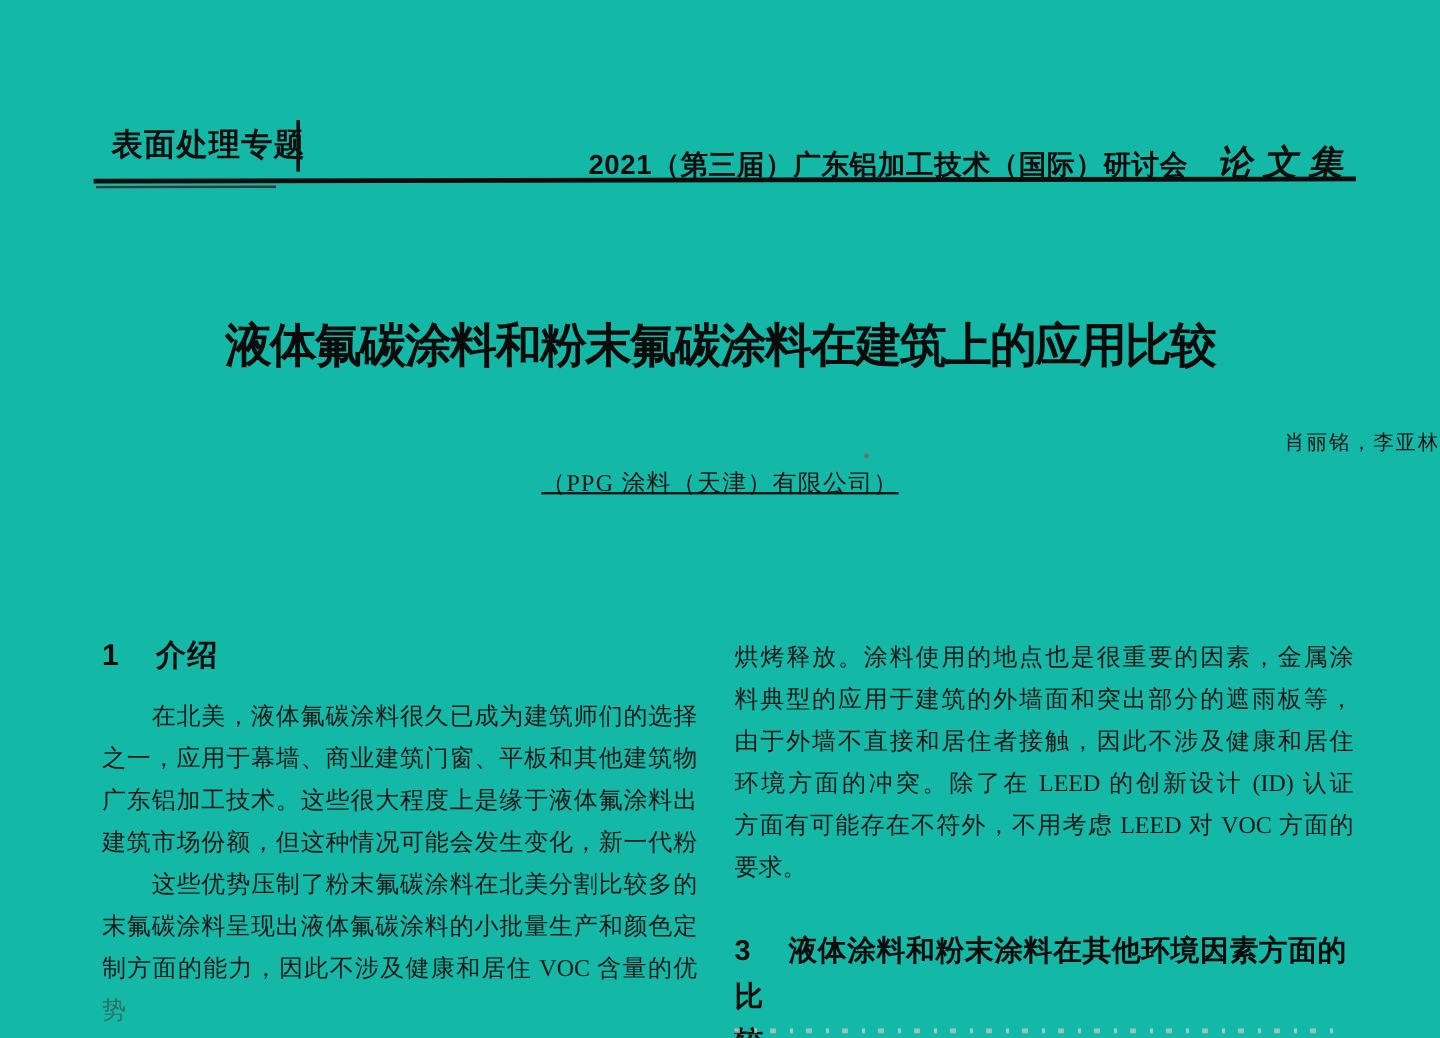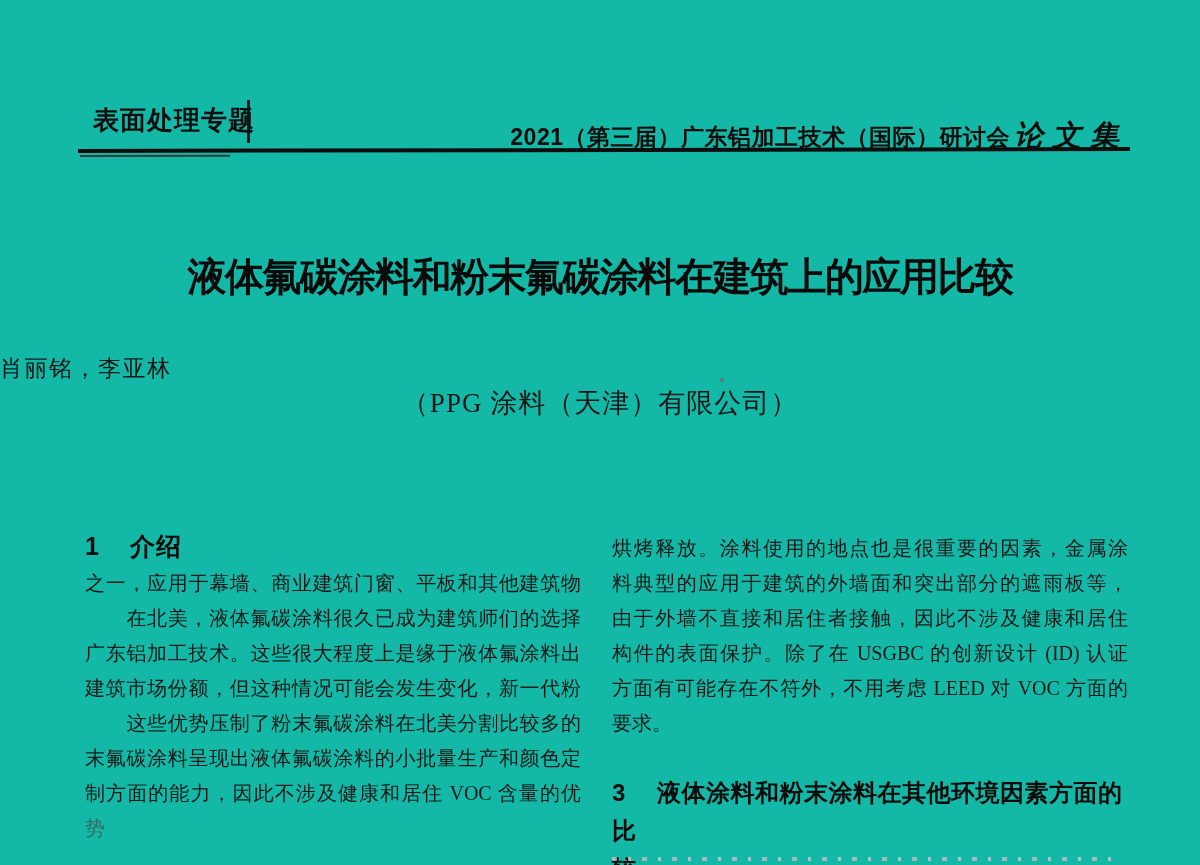--- a/index.html
+++ b/index.html
@@ -43,21 +43,21 @@
     font-size: 23px;
     letter-spacing: 0.5px;
     color: #0c0c0c;
   }
   .proceedings {
     font-family: "DejaVu Serif", "Liberation Serif", serif;
     font-style: italic;
     font-weight: 700;
     font-size: 29px;
     letter-spacing: 9px;
-    margin-left: 4px;
+    margin-left: 24px;
     color: #0c0c0c;
   }
   .header-rule {
     position: absolute;
     left: 78px; top: 148px;
     width: 1052px; height: 4px;
     background: #0d0d0d;
     transform: rotate(-0.1deg);
   }
   .header-rule::after {
@@ -65,44 +65,45 @@
     position: absolute;
     left: 2px; top: 6px;
     width: 150px; height: 2px;
     background: #3a3a3a;
   }
 
   
   .article-title {
     position: absolute;
     left: 0; right: 0; top: 254px;
-    margin: 0;
+    margin: 12px;
     text-align: center;
     font-family: "Liberation Sans", "DejaVu Sans", sans-serif;
     font-weight: 700;
     font-size: 39px;
     letter-spacing: -1.5px;
     line-height: 46px;
     color: #0a0a0a;
   }
   .authors-line {
     position: absolute;
     left: 0; right: 0; top: 354px;
-    text-align: left;
-    font-size: 23px;
+    text-align: right;
+    font-size: 17px;
     letter-spacing: 1.5px;
     line-height: 30px;
   }
   .affiliation-line {
     position: absolute;
     left: 0; right: 0; top: 389px;
     text-align: center;
-    font-size: 27px;
+    font-size: 20px;
     letter-spacing: 1px;
     line-height: 28px;
+    text-decoration: underline;
   }
   .scan-speck {
     position: absolute;
     left: 720px; top: 378px;
     width: 4px; height: 4px;
     border-radius: 50%;
     background: #6f6f6f;
   }
 
   
@@ -111,21 +112,21 @@
   .col-right { left: 612px; top: 531px; width: 516px; }
 
   .sec-heading {
     font-family: "Liberation Sans", "DejaVu Sans", sans-serif;
     font-weight: 700;
     color: #0b0b0b;
   }
   .sec1 {
     font-size: 25px;
     line-height: 28px;
-    margin-bottom: 6px;
+    margin-bottom: 20px;
     letter-spacing: 1px;
   }
   .sec3 {
     font-size: 24px;
     line-height: 38px;
     margin-top: 33px;
     letter-spacing: 0.5px;
   }
   .sec-num { display: inline-block; width: 45px; }
 
@@ -174,35 +175,35 @@
 
   <h1 class="article-title">液体氟碳涂料和粉末氟碳涂料在建筑上的应用比较</h1>
   <div class="authors-line">肖丽铭，李亚林</div>
   <div class="scan-speck"></div>
   <div class="affiliation-line">（PPG 涂料（天津）有限公司）</div>
 
   <section class="col col-left">
     <div class="sec-heading sec1">
       <span class="sec-num">1</span><span>介绍</span>
     </div>
+    <div class="body-line fill">　　在北美，液体氟碳涂料很久已成为建筑师们的选择</div>
     <div class="body-line fill">之一，应用于幕墙、商业建筑门窗、平板和其他建筑物</div>
-    <div class="body-line fill">　　在北美，液体氟碳涂料很久已成为建筑师们的选择</div>
     <div class="body-line fill">广东铝加工技术。这些很大程度上是缘于液体氟涂料出</div>
     <div class="body-line fill">建筑市场份额，但这种情况可能会发生变化，新一代粉</div>
     <div class="body-line fill">　　这些优势压制了粉末氟碳涂料在北美分割比较多的</div>
     <div class="body-line fill">末氟碳涂料呈现出液体氟碳涂料的小批量生产和颜色定</div>
     <div class="body-line fill">制方面的能力，因此不涉及健康和居住 VOC 含量的优</div>
     <div class="body-line partial">势</div>
   </section>
 
   <section class="col col-right">
     <div class="body-line fill">烘烤释放。涂料使用的地点也是很重要的因素，金属涂</div>
     <div class="body-line fill">料典型的应用于建筑的外墙面和突出部分的遮雨板等，</div>
     <div class="body-line fill">由于外墙不直接和居住者接触，因此不涉及健康和居住</div>
-    <div class="body-line fill">构件的表面保护。除了在 USGBC 的创新设计 (ID) 认证</div>
+    <div class="body-line fill">环境方面的冲突。除了在 LEED 的创新设计 (ID) 认证</div>
     <div class="body-line fill">方面有可能存在不符外，不用考虑 LEED 对 VOC 方面的</div>
     <div class="body-line">要求。</div>
 
     <div class="sec-heading sec3">
       <div>
         <span class="sec-num">3</span><span>液体涂料和粉末涂料在其他环境因素方面的比</span>
       </div>
       <div>较</div>
     </div>
   </section>

